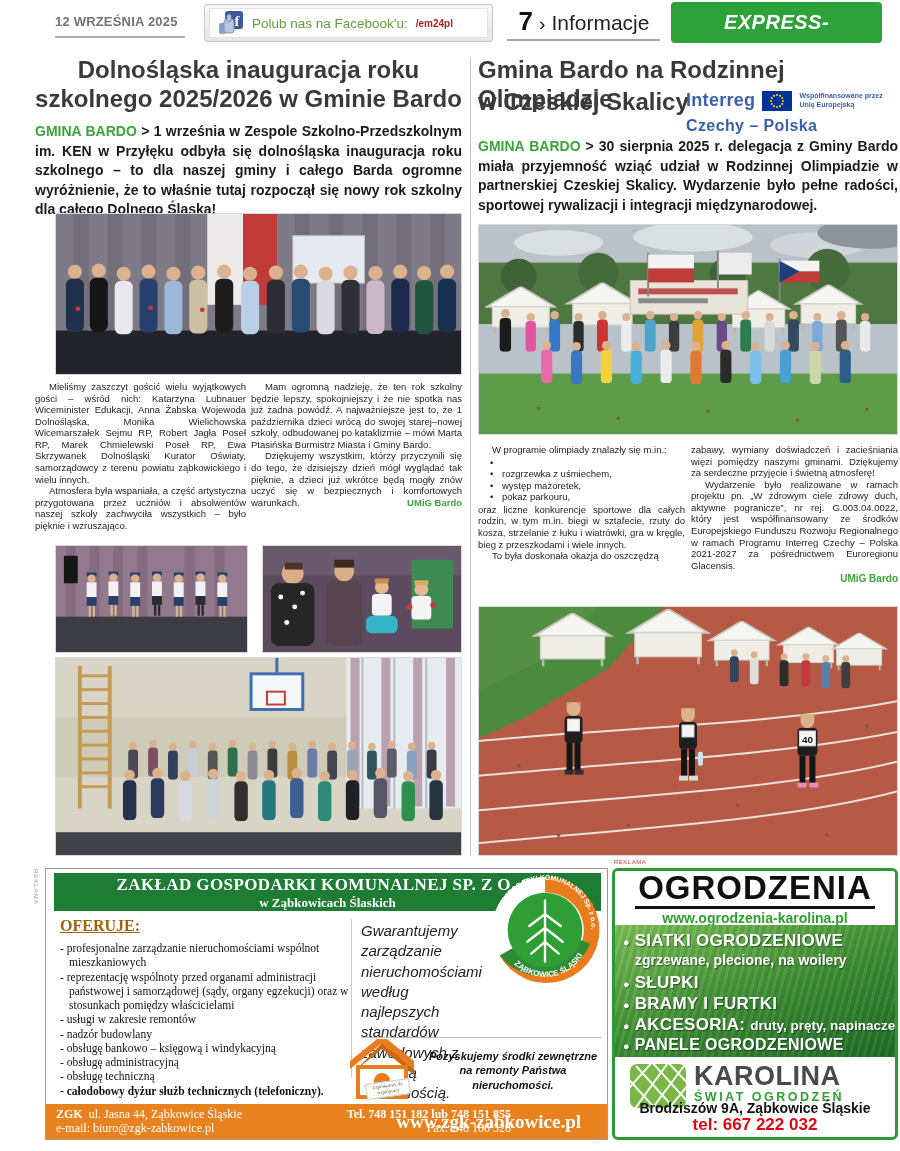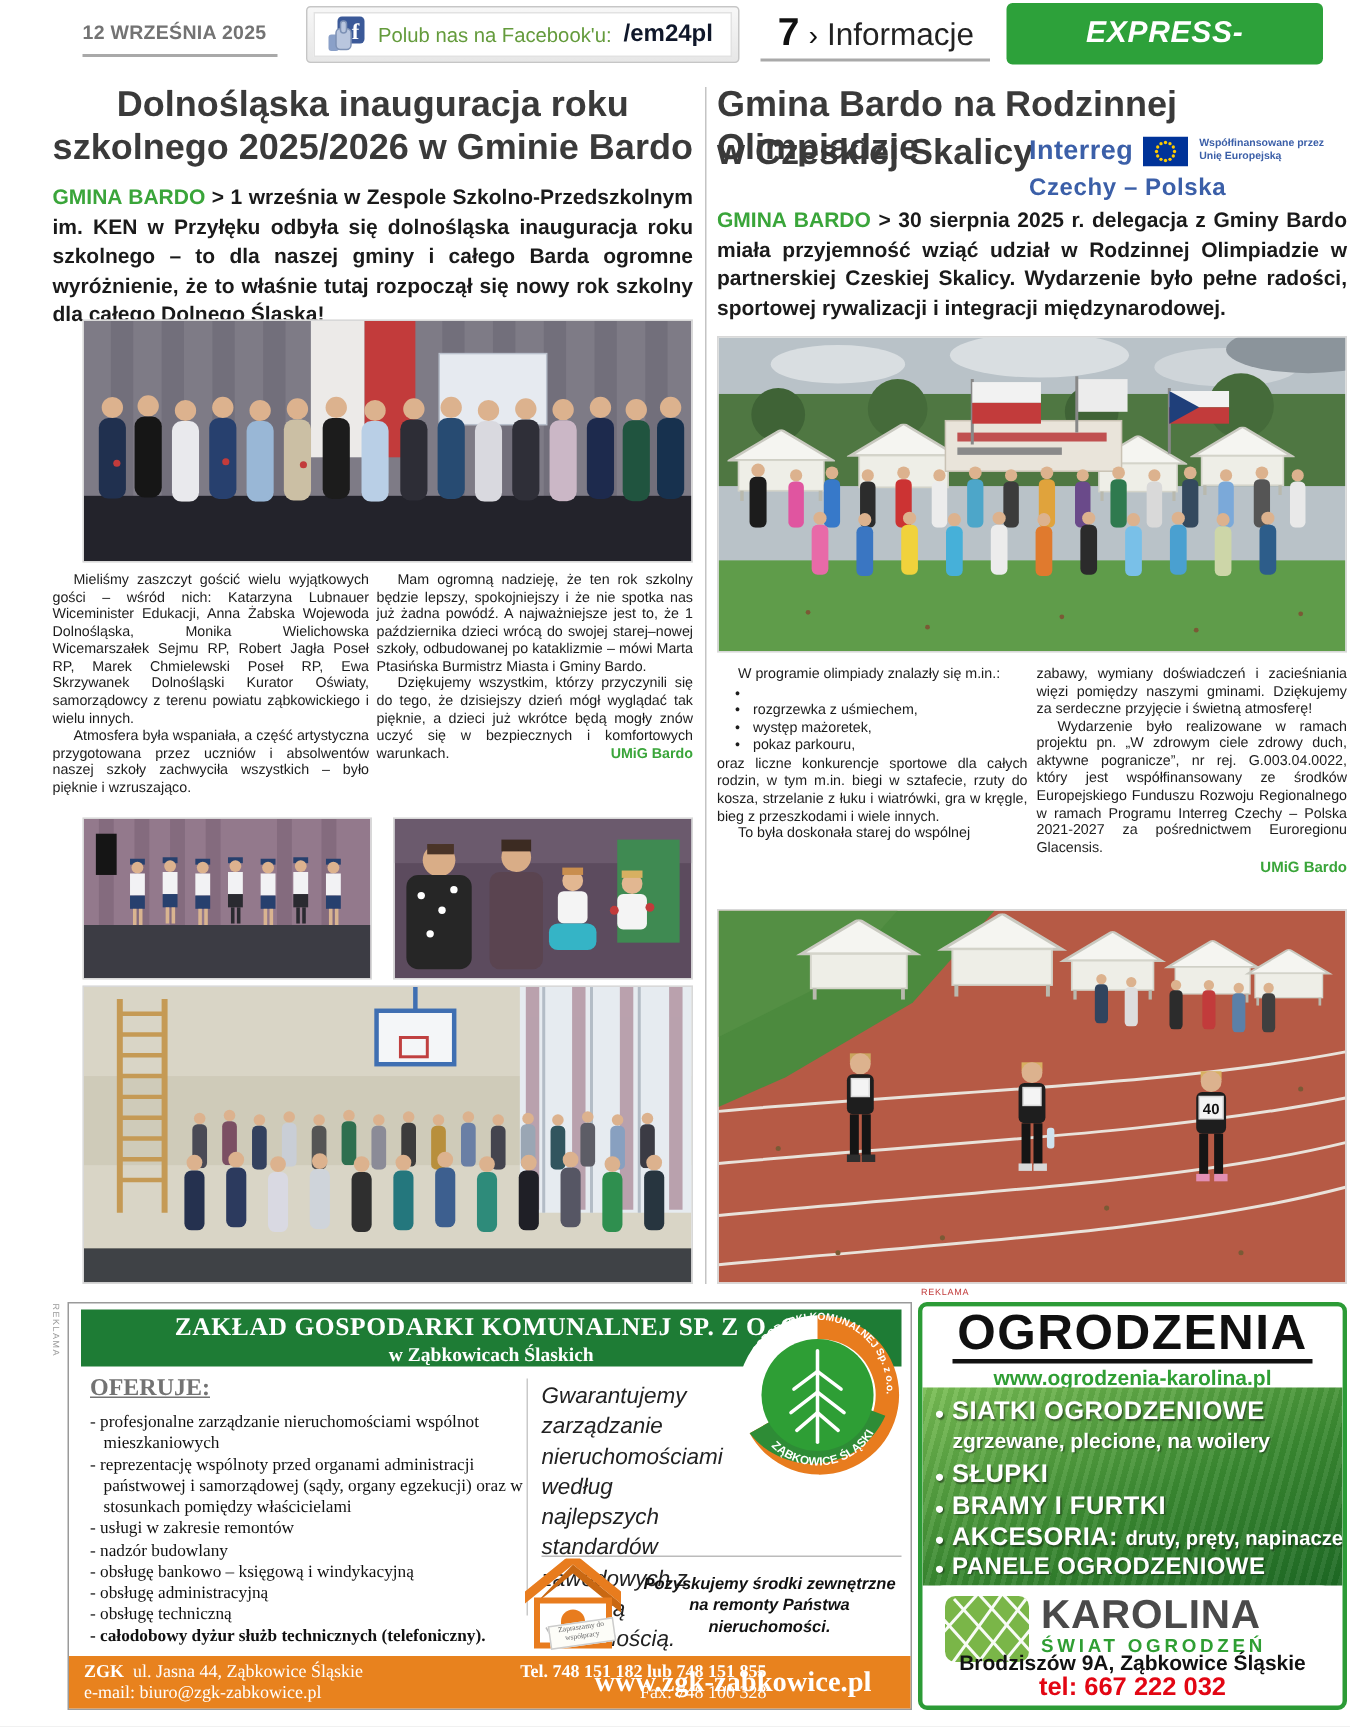--- a/index.html
+++ b/index.html
@@ -11,21 +11,21 @@
   .photo{border:1px solid #d8d8d8;background:#eee;overflow:hidden}
   .photo svg{display:block;width:100%;height:100%}
   .tag{color:#3aa53a;font-weight:bold}
   .byline{color:#3aa53a;font-weight:bold}
   
   .h-date{font-size:13px;font-weight:bold;color:#737373;letter-spacing:.2px}
   .fb-box{width:289px;height:38px;border:1px solid #c6c6c6;border-radius:3px;
     background:linear-gradient(#f7f7f7,#e7e7e7);display:flex;align-items:center;padding:4px}
   .fb-inner{flex:1;height:30px;background:#fff;border:1px solid #e2e2e2;display:flex;align-items:center;gap:8px;padding:0 8px}
   .fb-label{font-size:13.5px;color:#649b3c}
-  .fb-handle{font-size:16px;font-weight:bold;color:#0f172a}
+  .fb-handle{font-size:10px;font-weight:bold;color:#b91c1c}
   .pageinfo{display:flex;align-items:baseline;gap:6px;justify-content:center}
   .pg-num{font-size:26px;font-weight:bold;color:#111}
   .pg-sep{font-size:19px;color:#111}
   .pg-sec{font-size:21px;color:#222}
   .brand{width:211px;height:41px;background:#2da13a;border-radius:4px;color:#fff;
     font-weight:bold;font-style:italic;font-size:20px;line-height:41px;text-align:center;letter-spacing:.5px}
   
   .art-title{font-weight:bold;color:#3a3a3a;font-size:24px;line-height:1.2}
   .lead{font-size:14px;font-weight:bold;line-height:1.4;color:#1a1a1a}
   .body-col{font-size:9.5px;line-height:1.22;color:#1c1c1c}
@@ -38,21 +38,21 @@
   .interreg-row{display:flex;align-items:center;gap:7px}
   .interreg-brand{font-size:18px;font-weight:bold;color:#3b5fa8;letter-spacing:.3px}
   .interreg-cof{font-size:7px;line-height:1.25;font-weight:bold;color:#3b5fa8;width:92px}
   .interreg-prog{font-size:16px;font-weight:bold;color:#3b5fa8;margin-top:6px;letter-spacing:.4px}
   .byline-row{text-align:right;font-size:10px;margin-top:2px}
   
   .ad-zgk{width:563px;height:272px;border:1px solid #9a9a9a;background:#fff;font-family:"Liberation Serif",serif}
   .zgk-band{position:absolute;left:8px;top:4px;width:547px;height:38px;background:#1e7c35;color:#fff;text-align:center;z-index:1}
   .zgk-band .l1{font-size:17px;font-weight:bold;letter-spacing:.4px;margin-top:2px}
   .zgk-band .l2{font-size:13px;font-weight:bold}
-  .zgk-oftitle{font-size:16px;font-weight:bold;text-decoration:underline;color:#737373}
+  .zgk-oftitle{font-size:16px;font-weight:bold;text-decoration:underline;color:#a16207}
   .zgk-offers{font-size:11.5px;line-height:1.24;color:#111;width:296px}
   .zgk-offers .offer{padding-left:9px;text-indent:-9px}
   .zgk-offers .offer.bold{font-weight:bold}
   .ital{font-family:"Liberation Sans",sans-serif;font-style:italic;font-size:15px;line-height:1.35;color:#222}
   .funds{font-family:"Liberation Sans",sans-serif;font-style:italic;font-weight:bold;font-size:11px;line-height:1.3;color:#111;text-align:center}
   .zgk-foot{position:absolute;left:0;top:235px;width:561px;height:35px;background:#e8821e;color:#fff}
   .zgk-foot .fl{position:absolute;left:10px;top:3px;font-size:12px;line-height:1.2}
   .zgk-foot .fm{position:absolute;left:280px;top:3px;width:185px;text-align:right;font-size:12px;line-height:1.2}
   .zgk-foot b{font-weight:bold}
   .zgk-foot .fw{position:absolute;right:26px;top:7px;font-size:19px;font-weight:bold}
@@ -473,21 +473,21 @@
       <div class="brow">
           <span class="bm">•</span>
           <span>występ mażoretek,</span>
         </div>
       <div class="brow">
           <span class="bm">•</span>
           <span>pokaz parkouru,</span>
         </div>
     </div>
     <p class="ni">oraz liczne konkurencje sportowe dla całych rodzin, w tym m.in. biegi w sztafecie, rzuty do kosza, strzelanie z łuku i wiatrówki, gra w kręgle, bieg z przeszkodami i wiele innych.</p>
-    <p>To była doskonała starej do wspólnej</p>
+    <p>To była doskonała okazja do oszczędzą</p>
   </div>
   <div class="abs body-col jt" style="left:691px;top:444px;width:207px;height:158px">
     <p class="ni">zabawy, wymiany doświadczeń i zacieśniania więzi pomiędzy naszymi gminami. Dziękujemy za serdeczne przyjęcie i świetną atmosferę!</p>
     <p>Wydarzenie było realizowane w ramach projektu pn. „W zdrowym ciele zdrowy duch, aktywne pogranicze”, nr rej. G.003.04.0022, który jest współfinansowany ze środków Europejskiego Funduszu Rozwoju Regionalnego w ramach Programu Interreg Czechy – Polska 2021-2027 za pośrednictwem Euroregionu Glacensis.</p>
     <div class="byline-row"><span class="byline">UMiG Bardo</span></div>
   </div>
 
   <div class="abs photo" style="left:478px;top:606px;width:420px;height:250px">
     <svg viewBox="0 0 420 250" preserveAspectRatio="none">
       <rect width="420" height="250" fill="#b65a45"></rect>

